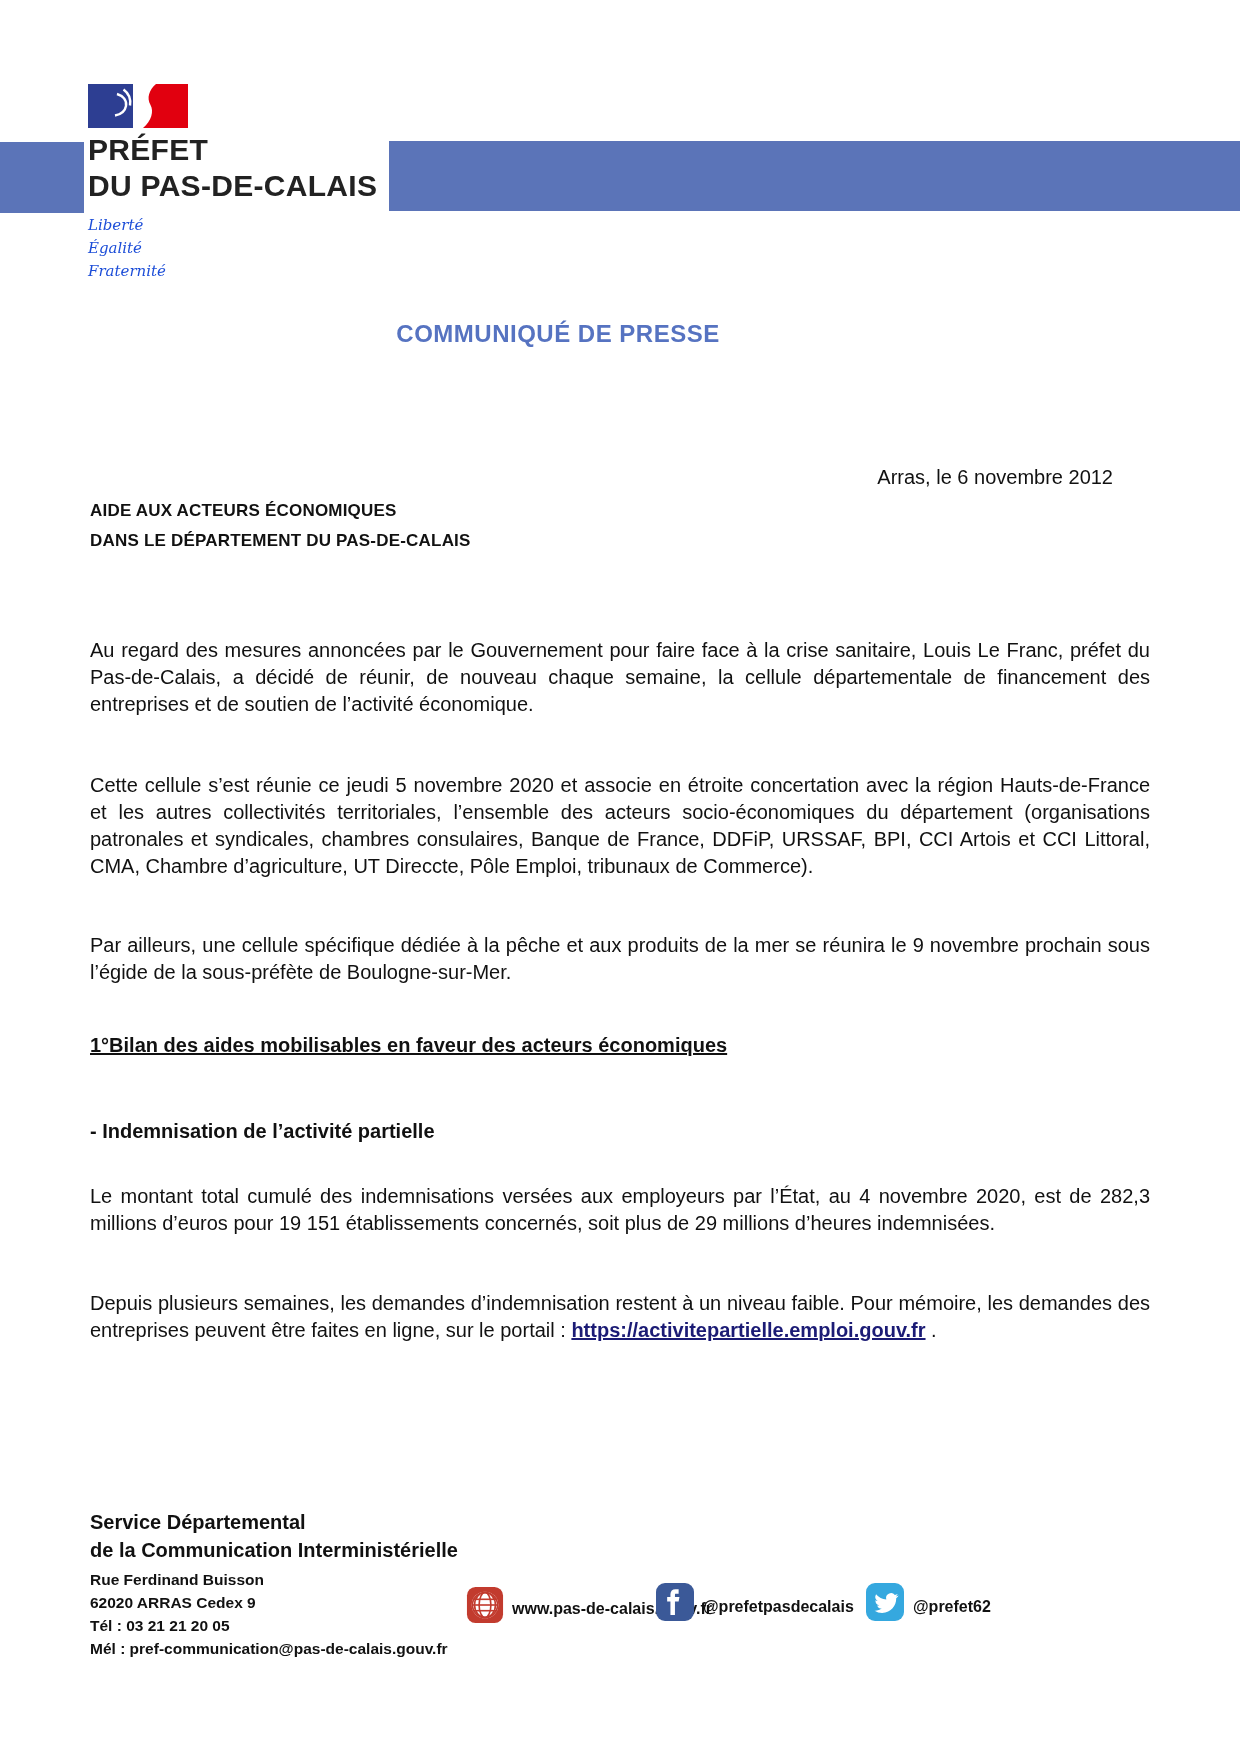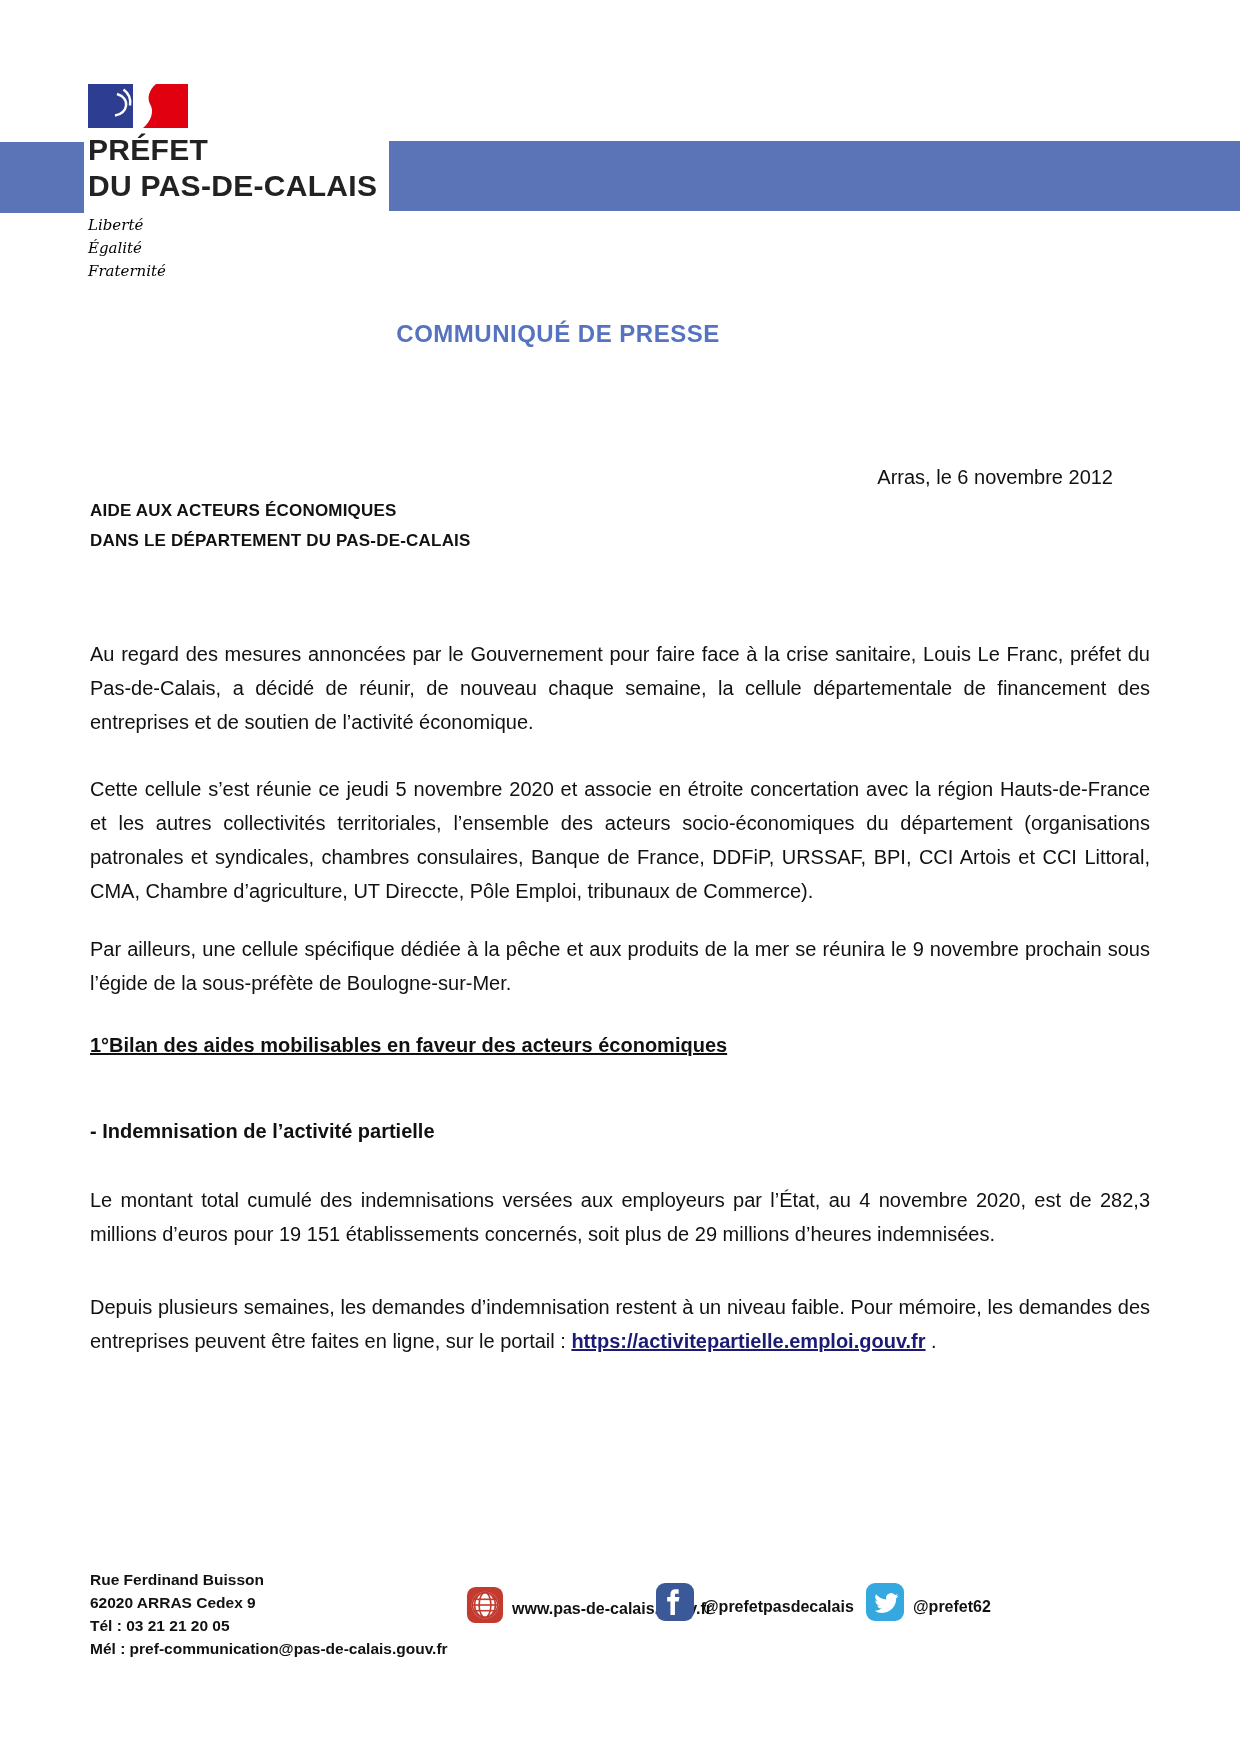--- a/index.html
+++ b/index.html
@@ -11,32 +11,32 @@
   .band-left  { position:absolute; left:0;   top:142px; width:84px;  height:71px; background:var(--banner-blue); }
   .band-right { position:absolute; left:389px; top:141px; right:0;   height:70px; background:var(--banner-blue); }
 
   
   .logo-block { position:absolute; left:88px; top:84px; width:330px; }
   .flag { display:block; width:100px; height:44px; }
   .flag-blue { fill:var(--flag-blue); }
   .flag-red  { fill:var(--flag-red); }
   .inst { font-size:30px; font-weight:bold; color:#222; line-height:36px; letter-spacing:0.3px; }
   .inst-first { margin-top:4px; }
-  .motto { margin-top:10px; font-family:"DejaVu Serif", serif; font-style:italic; font-size:15px; line-height:23px; color:#000000; }
+  .motto { margin-top:10px; font-family:"DejaVu Serif", serif; font-style:italic; font-size:15px; line-height:23px; color:#1d4ed8; }
 
   .doc-title {
     position:absolute; top:320px; left:0; width:1116px; margin:0;
     text-align:center; font-size:24px; font-weight:bold; letter-spacing:0.5px;
     color:var(--title-blue);
   }
   .dateline { position:absolute; top:466px; left:90px; width:1023px; text-align:right; font-size:20px; color:#111; }
 
   .subject { position:absolute; top:496px; left:90px; margin:0; font-size:17px; font-weight:bold; line-height:30px; letter-spacing:0.2px; color:#111; }
 
-  .para { position:absolute; left:90px; width:1060px; margin:0; font-size:20px; line-height:34px; text-align:justify; color:#111; }
+  .para { position:absolute; left:90px; width:1060px; margin:0; font-size:20px; line-height:27px; text-align:justify; color:#111; }
   .para-1 { top:637px; }
   .para-2 { top:772px; }
   .para-3 { top:932px; }
   .para-4 { top:1183px; }
   .para-5 { top:1290px; }
 
   .section-heading { position:absolute; left:90px; top:1034px; margin:0; font-size:20px; font-weight:bold; text-decoration:underline; color:#111; }
   .sub-heading     { position:absolute; left:90px; top:1120px; margin:0; font-size:20px; font-weight:bold; color:#111; }
 
   .doc-link { color:var(--link-navy); font-weight:bold; text-decoration:underline; cursor:pointer; }
@@ -96,20 +96,24 @@
 
   <h3 class="section-heading">1°Bilan des aides mobilisables en faveur des acteurs économiques</h3>
   <h4 class="sub-heading">- Indemnisation de l’activité partielle</h4>
 
   <p class="para para-4">Le montant total cumulé des indemnisations versées aux employeurs par l’État, au 4 novembre 2020, est de 282,3 millions d’euros pour 19 151 établissements concernés, soit plus de 29 millions d’heures indemnisées.</p>
 
   <p class="para para-5">
     <span>Depuis plusieurs semaines, les demandes d’indemnisation restent à un niveau faible. Pour mémoire, les demandes des entreprises peuvent être faites en ligne, sur le portail : </span><a class="doc-link">https://activitepartielle.emploi.gouv.fr</a><span> .</span>
   </p>
 
+  <div class="footer-service">
+    <div>Service Départemental</div>
+    <div>de la Communication Interministérielle</div>
+  </div>
 
   <div class="footer-address">
     <div>Rue Ferdinand Buisson</div>
     <div>62020 ARRAS Cedex 9</div>
     <div>Tél : 03 21 21 20 05</div>
     <div>Mél : pref-communication@pas-de-calais.gouv.fr</div>
   </div>
 
   <div class="social social-web">
     <svg class="icon-globe" viewBox="0 0 40 40" aria-hidden="true">

